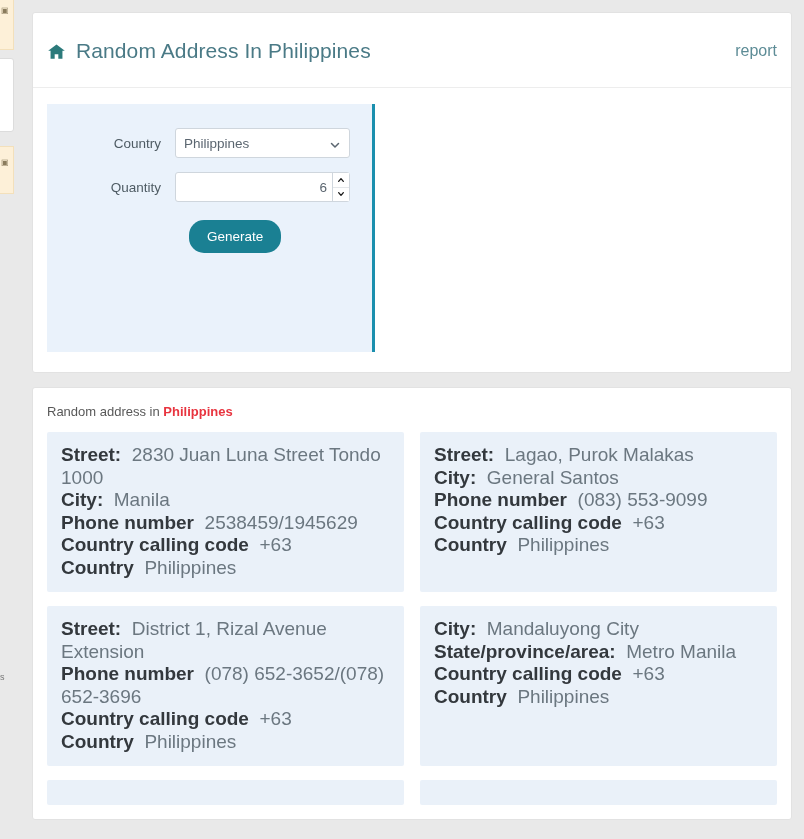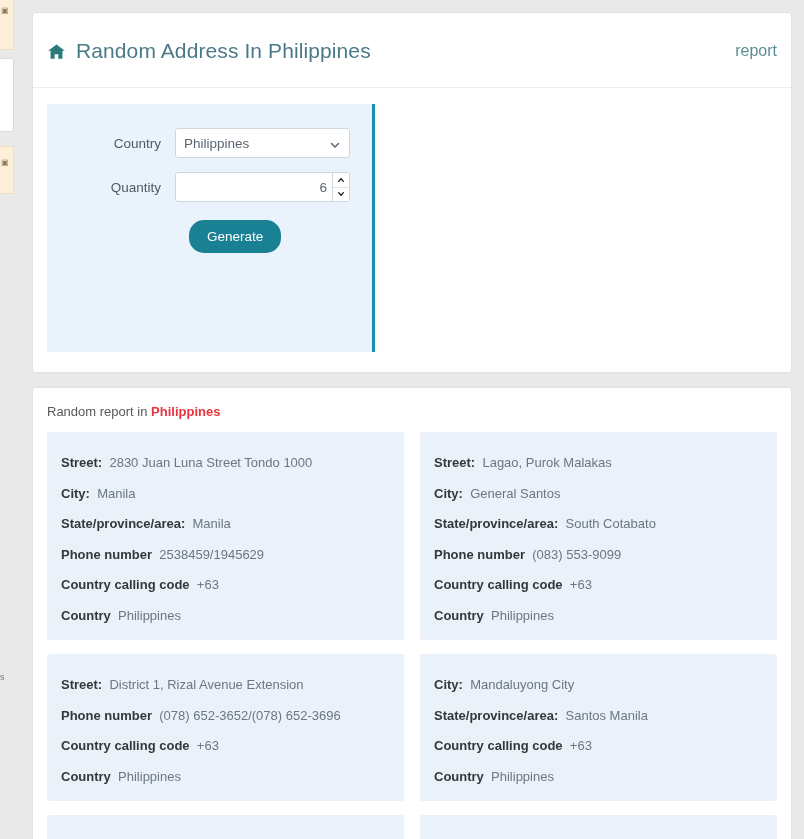--- a/index.html
+++ b/index.html
@@ -184,24 +184,23 @@
     grid-template-columns: 1fr 1fr;
     column-gap: 16px;
     row-gap: 14px;
   }
   .addr-card {
     background: #eaf1f9;
     padding: 12px 14px 13px 14px;
     border-radius: 2px;
   }
   .addr-line {
-    font-size: 13px;
+    font-size: 19px;
     line-height: 22.5px;
     color: #5f6b72;
-    margin-top: 8px;
   }
   .addr-key {
     font-weight: bold;
     color: #33383d;
   }
   .addr-val { color: #6b7780; }
 </style>
 </head>
 <body>
 
@@ -273,49 +272,47 @@
           <button id="generate-button">Generate</button>
         </div>
 
       </div>
     </div>
   </section>
 
   <section class="panel" id="panel-results">
 
     <div id="results-caption">
-      <span>Random report in </span><span class="hl">Philippines</span>
+      <span>Random address in </span><span class="hl">Philippines</span>
     </div>
 
     <div id="cards-grid">
         <div class="addr-card">
           <div class="addr-line"><span class="addr-key">Street:</span><span>&nbsp;&nbsp;</span><span class="addr-val">2830 Juan Luna Street Tondo 1000</span></div>
           <div class="addr-line"><span class="addr-key">City:</span><span>&nbsp;&nbsp;</span><span class="addr-val">Manila</span></div>
-          <div class="addr-line"><span class="addr-key">State/province/area:</span><span>&nbsp;&nbsp;</span><span class="addr-val">Manila</span></div>
           <div class="addr-line"><span class="addr-key">Phone number</span><span>&nbsp;&nbsp;</span><span class="addr-val">2538459/1945629</span></div>
           <div class="addr-line"><span class="addr-key">Country calling code</span><span>&nbsp;&nbsp;</span><span class="addr-val">+63</span></div>
           <div class="addr-line"><span class="addr-key">Country</span><span>&nbsp;&nbsp;</span><span class="addr-val">Philippines</span></div>
         </div>
         <div class="addr-card">
           <div class="addr-line"><span class="addr-key">Street:</span><span>&nbsp;&nbsp;</span><span class="addr-val">Lagao, Purok Malakas</span></div>
           <div class="addr-line"><span class="addr-key">City:</span><span>&nbsp;&nbsp;</span><span class="addr-val">General Santos</span></div>
-          <div class="addr-line"><span class="addr-key">State/province/area:</span><span>&nbsp;&nbsp;</span><span class="addr-val">South Cotabato</span></div>
           <div class="addr-line"><span class="addr-key">Phone number</span><span>&nbsp;&nbsp;</span><span class="addr-val">(083) 553-9099</span></div>
           <div class="addr-line"><span class="addr-key">Country calling code</span><span>&nbsp;&nbsp;</span><span class="addr-val">+63</span></div>
           <div class="addr-line"><span class="addr-key">Country</span><span>&nbsp;&nbsp;</span><span class="addr-val">Philippines</span></div>
         </div>
         <div class="addr-card">
           <div class="addr-line"><span class="addr-key">Street:</span><span>&nbsp;&nbsp;</span><span class="addr-val">District 1, Rizal Avenue Extension</span></div>
           <div class="addr-line"><span class="addr-key">Phone number</span><span>&nbsp;&nbsp;</span><span class="addr-val">(078) 652-3652/(078) 652-3696</span></div>
           <div class="addr-line"><span class="addr-key">Country calling code</span><span>&nbsp;&nbsp;</span><span class="addr-val">+63</span></div>
           <div class="addr-line"><span class="addr-key">Country</span><span>&nbsp;&nbsp;</span><span class="addr-val">Philippines</span></div>
         </div>
         <div class="addr-card">
           <div class="addr-line"><span class="addr-key">City:</span><span>&nbsp;&nbsp;</span><span class="addr-val">Mandaluyong City</span></div>
-          <div class="addr-line"><span class="addr-key">State/province/area:</span><span>&nbsp;&nbsp;</span><span class="addr-val">Santos Manila</span></div>
+          <div class="addr-line"><span class="addr-key">State/province/area:</span><span>&nbsp;&nbsp;</span><span class="addr-val">Metro Manila</span></div>
           <div class="addr-line"><span class="addr-key">Country calling code</span><span>&nbsp;&nbsp;</span><span class="addr-val">+63</span></div>
           <div class="addr-line"><span class="addr-key">Country</span><span>&nbsp;&nbsp;</span><span class="addr-val">Philippines</span></div>
         </div>
         <div class="addr-card">
           <div class="addr-line"></div>
         </div>
         <div class="addr-card">
           <div class="addr-line"></div>
         </div>
       </div>

